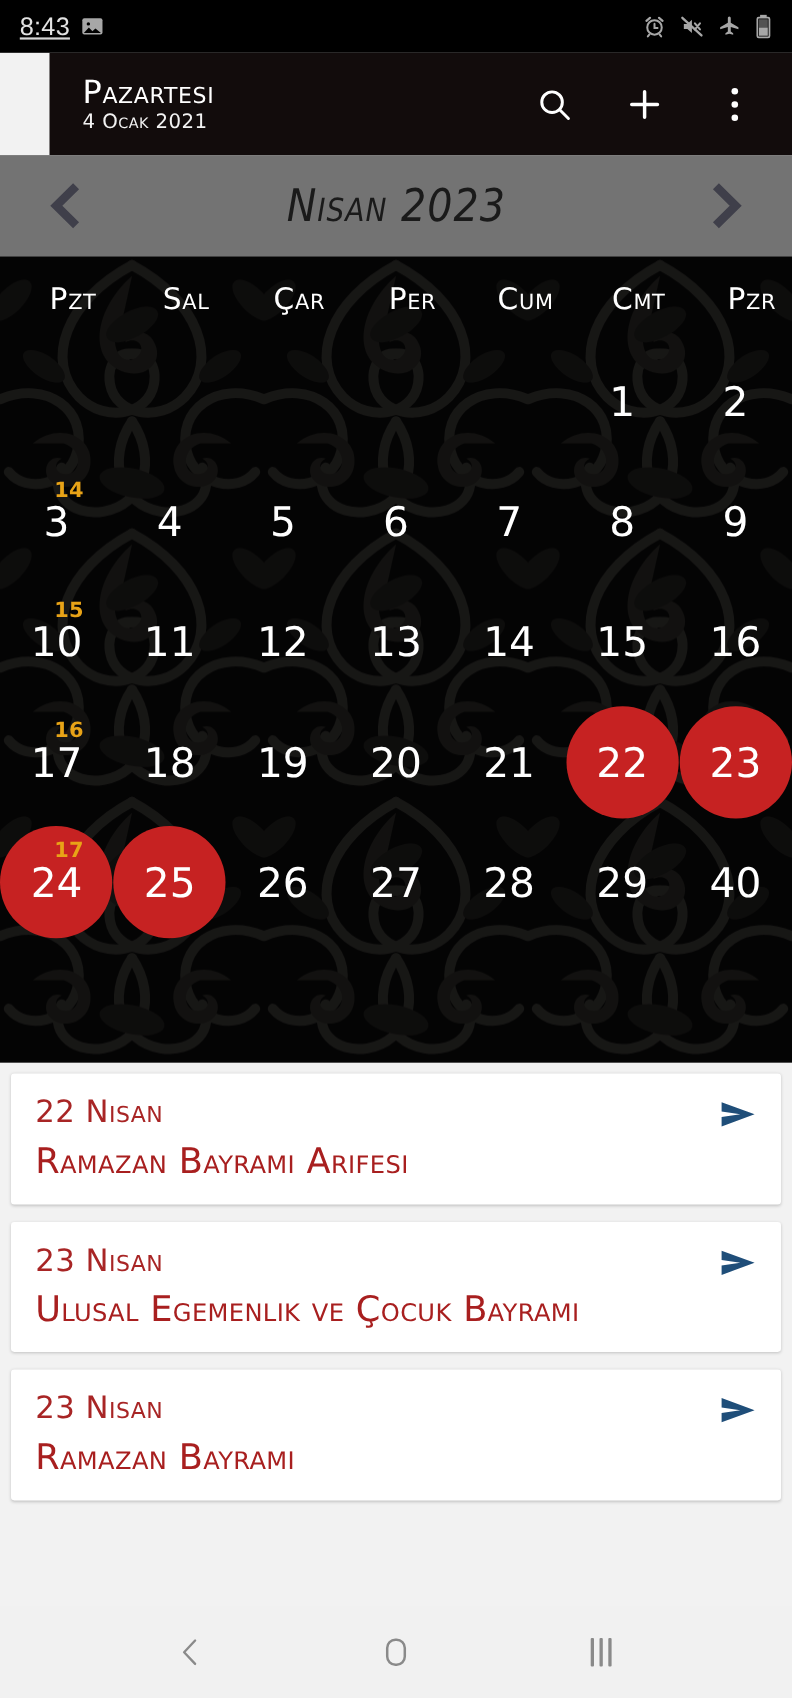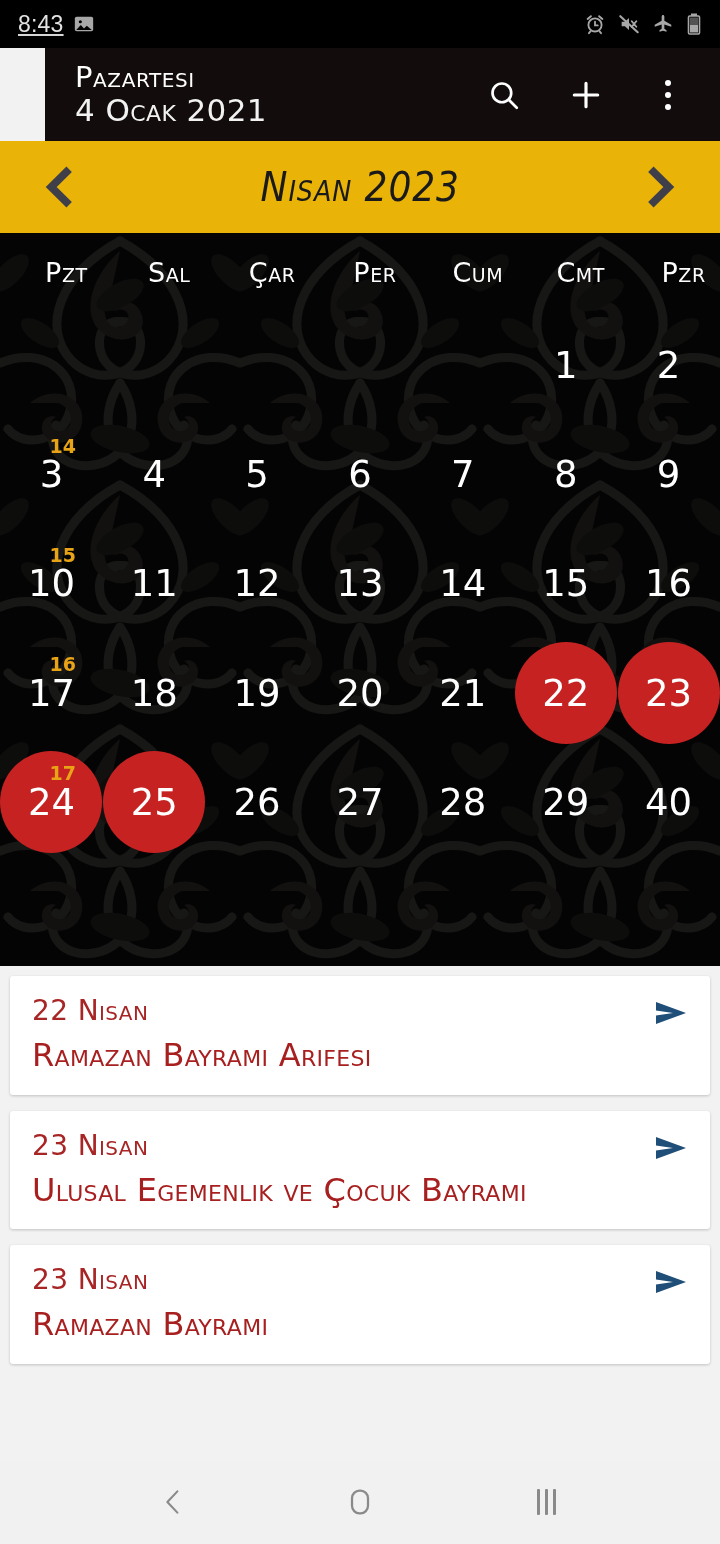--- a/index.html
+++ b/index.html
@@ -28,31 +28,31 @@
     display: flex; align-items: center; justify-content: space-between;
     padding: 0 22px 0 30px;
     margin-left: 45px;
   }
   .appbar-titles { display: flex; flex-direction: column; justify-content: center; line-height: 1.12; }
   .ab-day {
     font-size: 29px; font-family: "DejaVu Sans", sans-serif;
     font-variant: small-caps; font-weight: 400; letter-spacing: .6px; color: #fff;
   }
   .ab-date {
-    font-size: 31px; font-family: "DejaVu Sans", sans-serif;
+    font-size: 18px; font-family: "DejaVu Sans", sans-serif;
     font-variant: small-caps; font-weight: 400; letter-spacing: .4px; color: #f2f2f2;
   }
   .ab-actions { display: flex; align-items: center; gap: 38px; padding-right: 8px; }
   .ab-btn { width: 44px; height: 44px; display: flex; align-items: center; justify-content: center; }
   .dots { display: flex; flex-direction: column; gap: 6px; align-items: center; }
   .dots i { width: 6px; height: 6px; border-radius: 50%; background: #fff; display: block; }
 
   
   .monthbar {
-    flex: 0 0 92px; background: #eab308;
+    flex: 0 0 92px; background: #737373;
     display: flex; align-items: center; justify-content: space-between;
     padding: 0 34px; position: relative; z-index: 3;
   }
   .chev { width: 52px; height: 52px; display: flex; align-items: center; justify-content: center; }
   .month-title {
     font-family: "DejaVu Sans", sans-serif;
     font-size: 41px; font-style: italic; font-weight: 400;
     font-variant: small-caps; letter-spacing: 1px;
     color: #1a1a1a; transform: scaleX(.88); transform-origin: center;
     white-space: nowrap;

